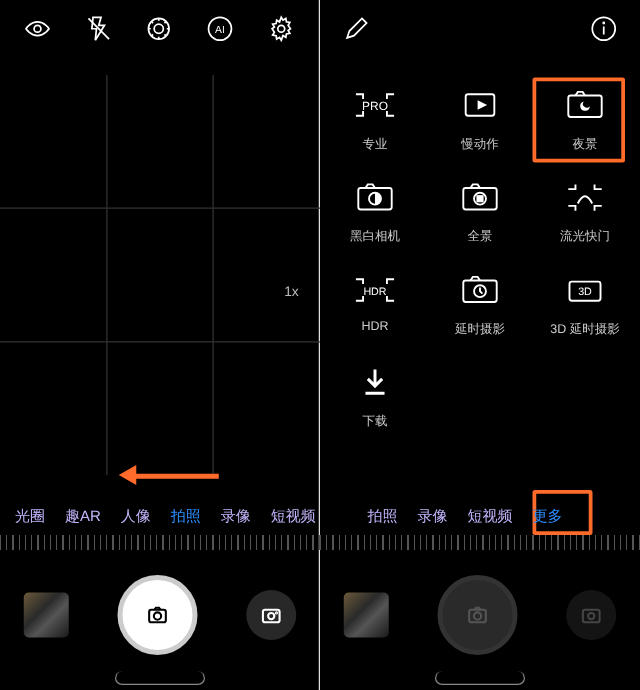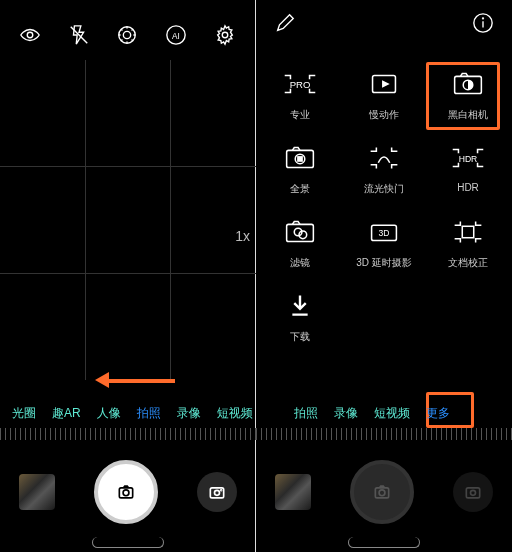--- a/index.html
+++ b/index.html
@@ -1,33 +1,33 @@
 <!DOCTYPE html>
 <html><head>
 <meta charset="utf-8">
 <style>
 html,body{margin:0;padding:0;background:#fff;font-family:-apple-system,"PingFang SC","Microsoft YaHei",sans-serif}
 .wrap{width:512px;height:552px;display:flex;gap:0}
 .panel{width:256px;height:552px;background:#000;position:relative;box-sizing:border-box;border-right:1px solid #ddd}
 .panel:last-child{border-right:none}
-.topbar{display:flex;justify-content:space-around;align-items:flex-end;height:46px;padding:0 6px}
+.topbar{display:flex;justify-content:space-around;align-items:center;height:46px;padding:0 6px}
 .ticon{width:22px;height:22px;display:flex;align-items:center;justify-content:center;color:#fff}
 .ticon svg{width:22px;height:22px;stroke:#fff;fill:none;stroke-width:1.5}
 .viewfinder{position:absolute;top:60px;left:0;width:256px;height:320px}
 .grid{position:absolute;background:#333}
 .g-h1{top:106px;left:0;width:256px;height:1px}
 .g-h2{top:213px;left:0;width:256px;height:1px}
 .g-v1{left:85px;top:0;width:1px;height:320px}
 .g-v2{left:170px;top:0;width:1px;height:320px}
-.zoom{position:absolute;right:5px;top:228px;color:#bbb;font-size:14px}
+.zoom{position:absolute;right:16px;top:228px;color:#bbb;font-size:11px}
 .arrow{position:absolute;top:372px;right:80px;width:80px;height:16px}
 .arrow-line{position:absolute;left:10px;top:7px;width:70px;height:4px;background:#ff6b2b}
 .arrow-head{position:absolute;left:0;top:0;width:0;height:0;border-right:14px solid #ff6b2b;border-top:8px solid transparent;border-bottom:8px solid transparent}
 .modes{position:absolute;top:398px;left:0;width:256px;height:30px;display:flex;align-items:center;overflow:hidden;padding:0 4px;box-sizing:border-box}
-.mode{color:#5eead4;font-size:12px;padding:0 8px;white-space:nowrap;flex-shrink:0}
+.mode{color:#c4b5fd;font-size:12px;padding:0 8px;white-space:nowrap;flex-shrink:0}
 .mode.active{color:#2b8fff}
 .ruler{position:absolute;top:428px;left:0;width:256px;height:12px;background-image:repeating-linear-gradient(90deg,#555 0,#555 1px,transparent 1px,transparent 5px)}
 .shutrow{position:absolute;top:452px;left:0;width:256px;height:80px;display:flex;align-items:center;justify-content:space-around}
 .thumb{width:36px;height:36px;border-radius:4px;background:linear-gradient(135deg,#6b5a3a 0%,#2a2a2a 40%,#555 60%,#1a1a1a 100%);filter:blur(0.5px)}
 .shutter{width:56px;height:56px;border-radius:50%;background:#fff;border:4px solid #ccc;display:flex;align-items:center;justify-content:center}
 .shutter.dim{background:#2a2a2a;border-color:#333}
 .switch{width:40px;height:40px;border-radius:50%;background:rgba(80,80,80,.5);display:flex;align-items:center;justify-content:center}
 .switch.dim{background:rgba(40,40,40,.5)}
 .switch svg,.shutter svg{width:20px;height:20px;fill:none;stroke:#fff;stroke-width:2}
 .shutter svg{stroke:#000}
@@ -155,20 +155,30 @@
               <path d="M20 13l8 4-8 4z" fill="#fff" stroke="none"></path>
             </svg>
           </div>
           <div class="lbl">慢动作</div>
         </div>
         <div class="cell">
           <div class="ibox">
             <svg viewBox="0 0 44 34">
               <rect x="8" y="9" width="28" height="18" rx="2"></rect>
               <path d="M14 9l2-3h4l2 3"></path>
+              <path d="M26 18a4 4 0 1 1-5-4 3 3 0 0 0 5 4z" fill="#fff" stroke="none"></path>
+            </svg>
+          </div>
+          <div class="lbl">夜景</div>
+        </div>
+        <div class="cell">
+          <div class="ibox">
+            <svg viewBox="0 0 44 34">
+              <rect x="8" y="9" width="28" height="18" rx="2"></rect>
+              <path d="M14 9l2-3h4l2 3"></path>
               <circle cx="22" cy="18" r="5"></circle>
               <path d="M22 13a5 5 0 0 1 0 10z" fill="#fff" stroke="none"></path>
             </svg>
           </div>
           <div class="lbl">黑白相机</div>
         </div>
         <div class="cell">
           <div class="ibox">
             <svg viewBox="0 0 44 34">
               <rect x="8" y="9" width="28" height="18" rx="2"></rect>
@@ -195,43 +205,34 @@
               <text x="22" y="21" font-size="9" text-anchor="middle" fill="#fff" stroke="none">HDR</text>
             </svg>
           </div>
           <div class="lbl">HDR</div>
         </div>
         <div class="cell">
           <div class="ibox">
             <svg viewBox="0 0 44 34">
               <rect x="8" y="9" width="28" height="18" rx="2"></rect>
               <path d="M14 9l2-3h4l2 3"></path>
-              <circle cx="20" cy="17" r="4"></circle>
-              <circle cx="25" cy="20" r="4"></circle>
-            </svg>
-          </div>
-          <div class="lbl">滤镜</div>
+              <circle cx="22" cy="18" r="5"></circle>
+              <path d="M22 15v3l2 2"></path>
+            </svg>
+          </div>
+          <div class="lbl">延时摄影</div>
         </div>
         <div class="cell">
           <div class="ibox">
             <svg viewBox="0 0 44 34">
               <rect x="9" y="10" width="26" height="16" rx="2"></rect>
               <text x="22" y="21" font-size="9" text-anchor="middle" fill="#fff" stroke="none">3D</text>
             </svg>
           </div>
           <div class="lbl">3D 延时摄影</div>
-        </div>
-        <div class="cell">
-          <div class="ibox">
-            <svg viewBox="0 0 44 34">
-              <path d="M8 10h6v-4M8 24h6v4M36 10h-6v-4M36 24h-6v4"></path>
-              <rect x="16" y="11" width="12" height="12"></rect>
-            </svg>
-          </div>
-          <div class="lbl">文档校正</div>
         </div>
         <div class="cell">
           <div class="ibox">
             <svg viewBox="0 0 44 34">
               <path d="M22 6v14M16 14l6 6 6-6M14 26h16" stroke-width="2.5"></path>
             </svg>
           </div>
           <div class="lbl">下载</div>
         </div>
       </div>

